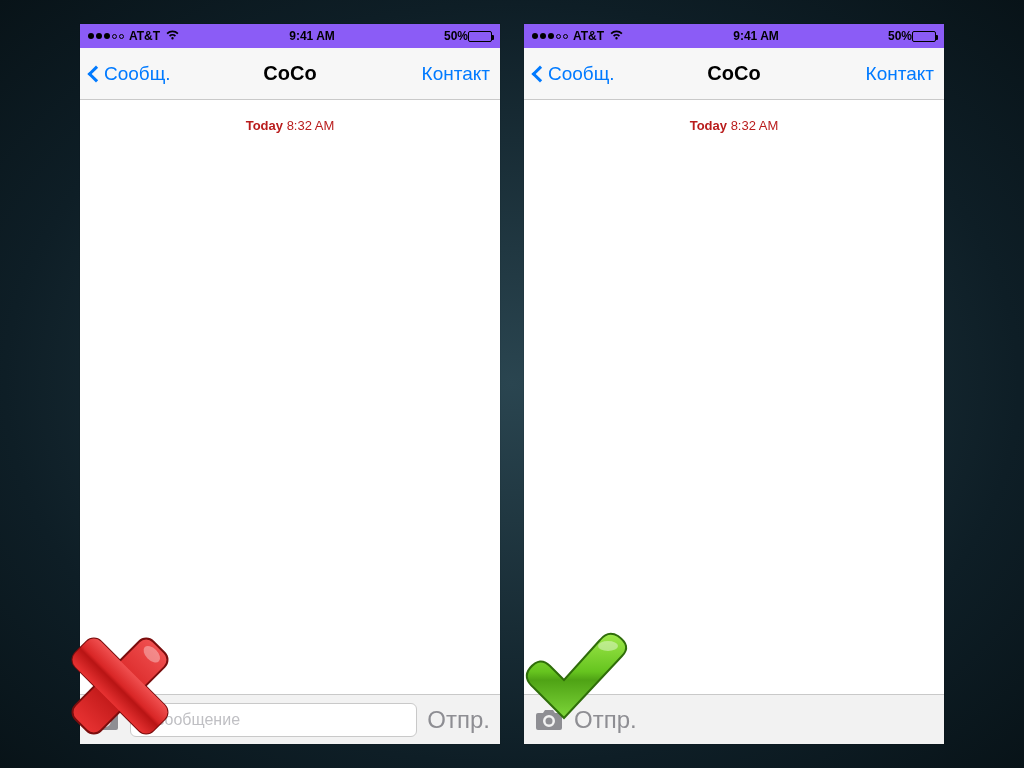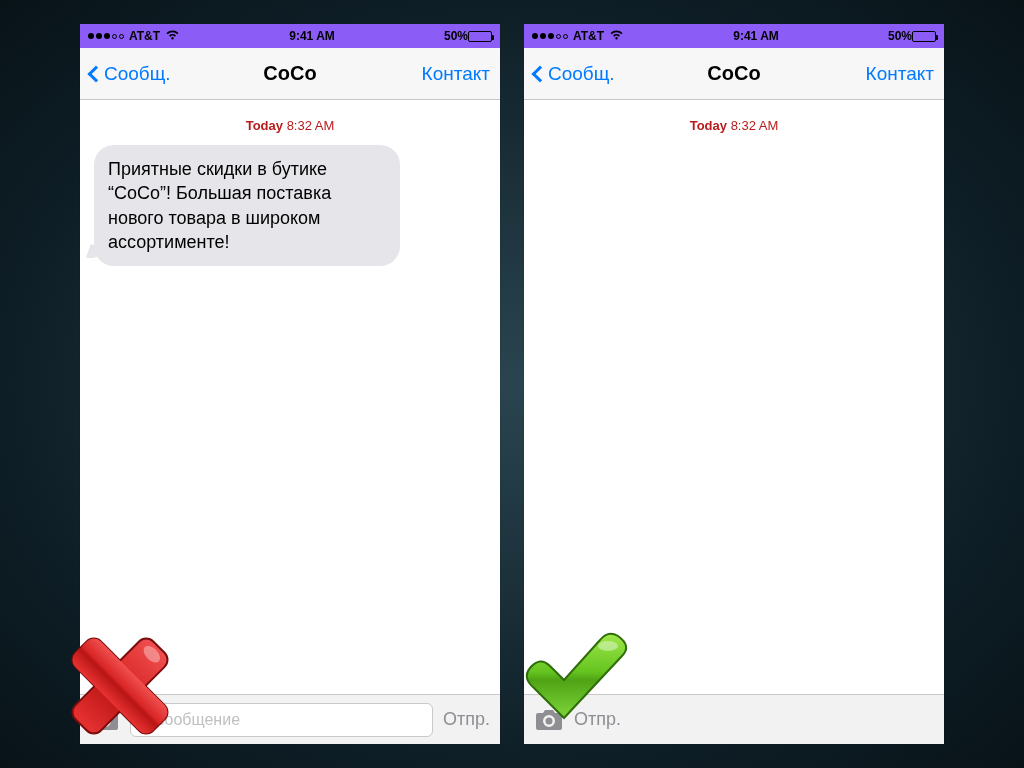--- a/index.html
+++ b/index.html
@@ -147,21 +147,21 @@
     background: #fff;
     border: 1px solid #c9c9c9;
     border-radius: 6px;
     padding: 0 12px;
     font-size: 16px;
     color: #000;
   }
   .compose-input::placeholder { color: #c0c0c4; }
   .send-btn {
     color: #8e8e93;
-    font-size: 18px;
+    font-size: 24px;
     font-weight: 500;
     background: none;
     border: none;
     cursor: pointer;
   }
   
   .badge {
     position: absolute;
     left: -30px;
     bottom: -12px;
@@ -206,21 +206,20 @@
       </div>
       <div class="nav-title">CoCo</div>
       <div class="nav-action">Контакт</div>
     </div>
 
     <div class="conversation">
       <div class="timestamp">
         <span class="day">Today</span>
         <span>8:32 AM</span>
       </div>
-      <div class="bubble">Приятные скидки в бутике “CoCo”! Большая поставка нового товара в широком ассортименте!</div>
     </div>
 
     <div class="compose">
       <span class="camera-icon">
         <svg viewBox="0 0 30 24" fill="currentColor">
             <path d="M11 2l-2 3H4a2 2 0 00-2 2v13a2 2 0 002 2h22a2 2 0 002-2V7a2 2 0 00-2-2h-5l-2-3h-8zm4 5a6 6 0 110 12 6 6 0 010-12zm0 2.5a3.5 3.5 0 100 7 3.5 3.5 0 000-7z"></path>
           </svg>
       </span>
       <input class="compose-input" placeholder="е сообщение" style="">
       <button class="send-btn">Отпр.</button>

